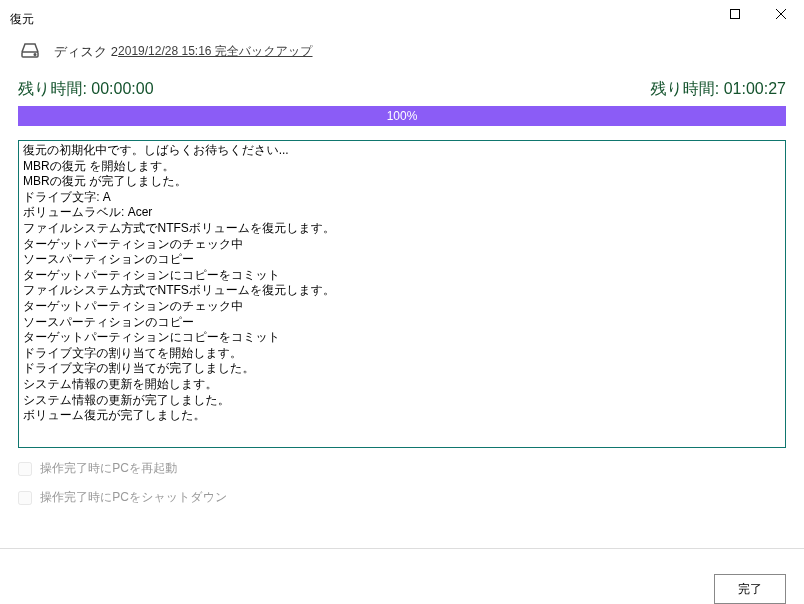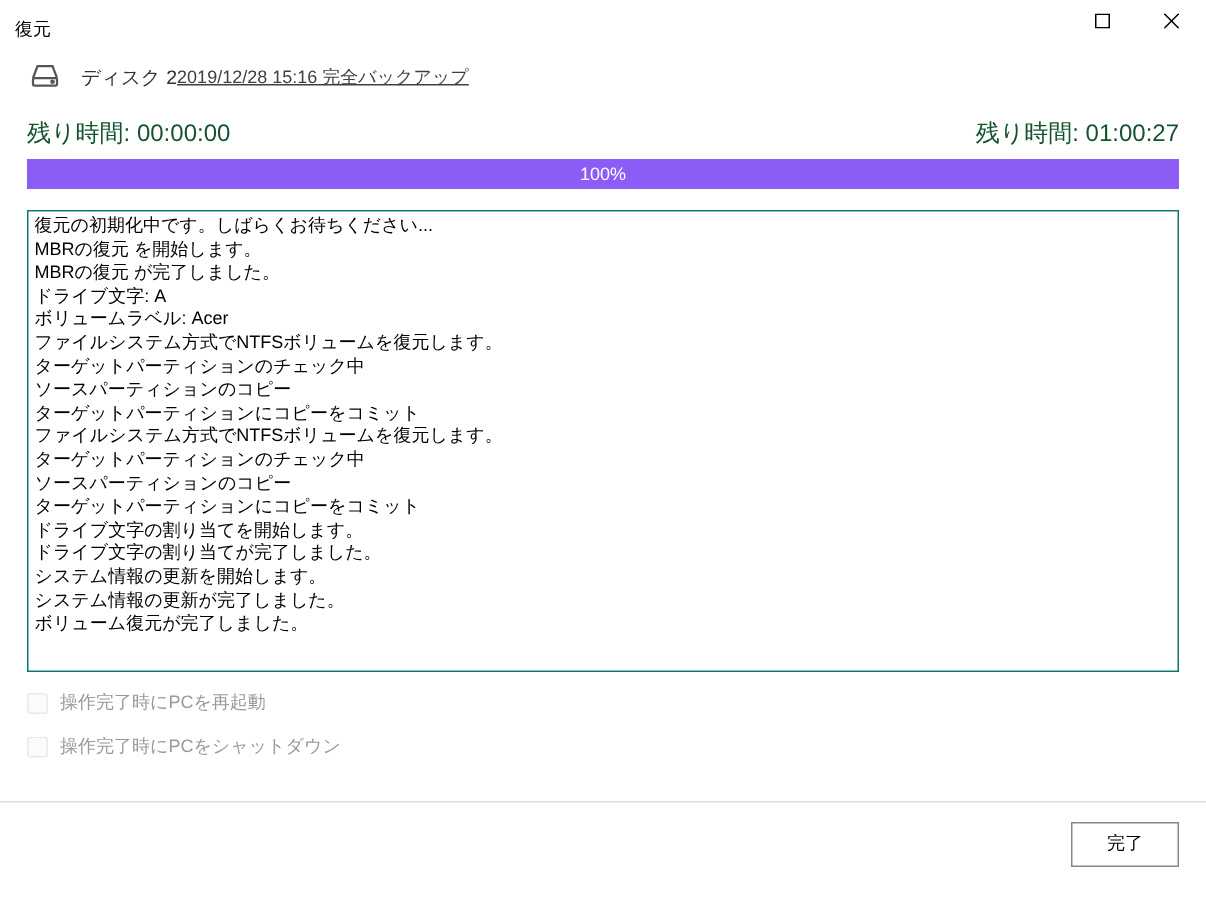--- a/index.html
+++ b/index.html
@@ -100,27 +100,27 @@
       color: #999;
       font-size: 12px;
     }
     .checkbox-row input[type="checkbox"] {
       width: 14px;
       height: 14px;
       opacity: 0.5;
     }
     .footer {
       position: absolute;
-      bottom: 14px;
+      bottom: 0;
       left: 0;
       right: 0;
       height: 56px;
       border-top: 1px solid #ddd;
       display: flex;
-      align-items: center;
+      align-items: flex-end;
       justify-content: flex-end;
       padding: 0 18px;
     }
     .done-button {
       min-width: 72px;
       height: 30px;
       background: #fff;
       border: 1px solid #888;
       font-size: 12px;
       cursor: pointer;

